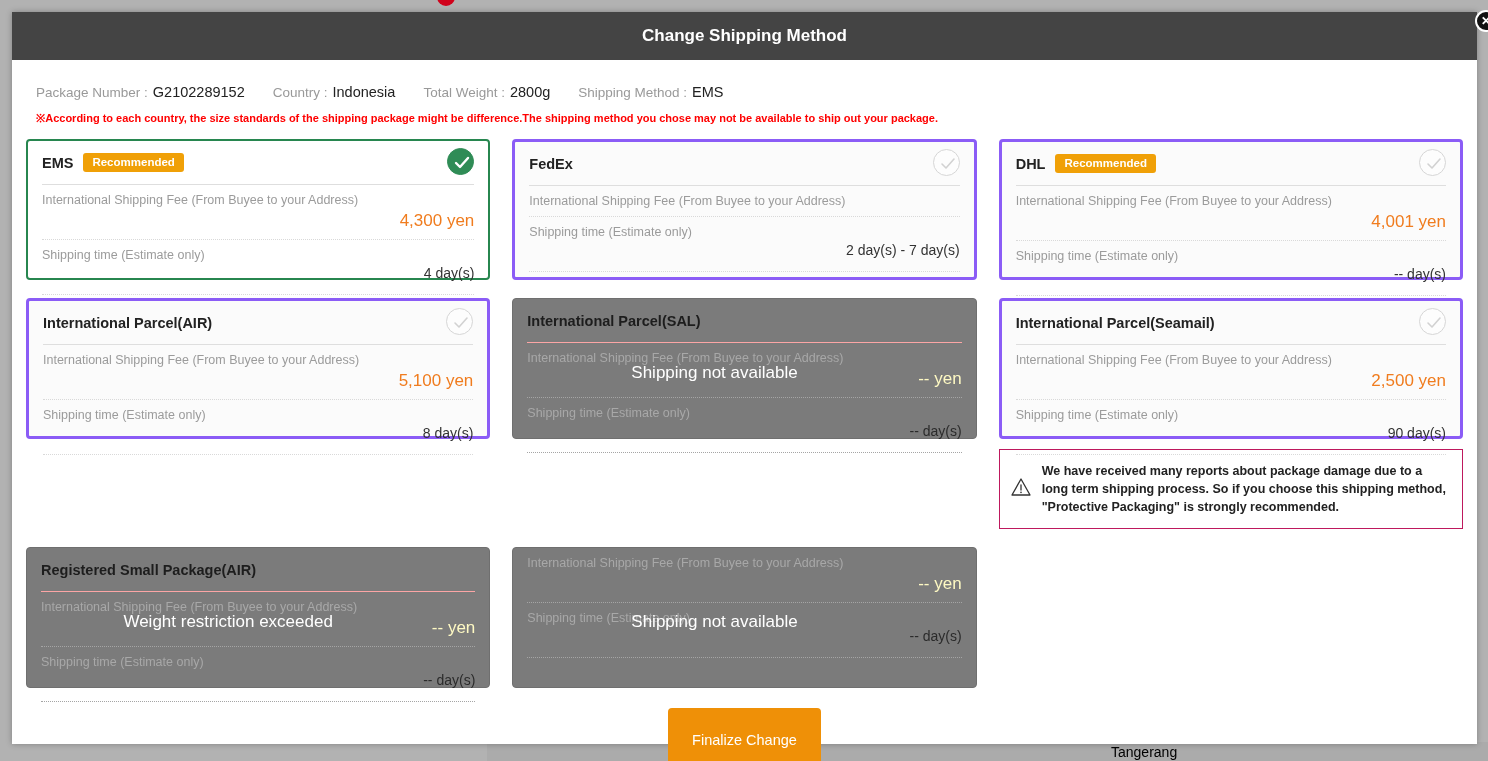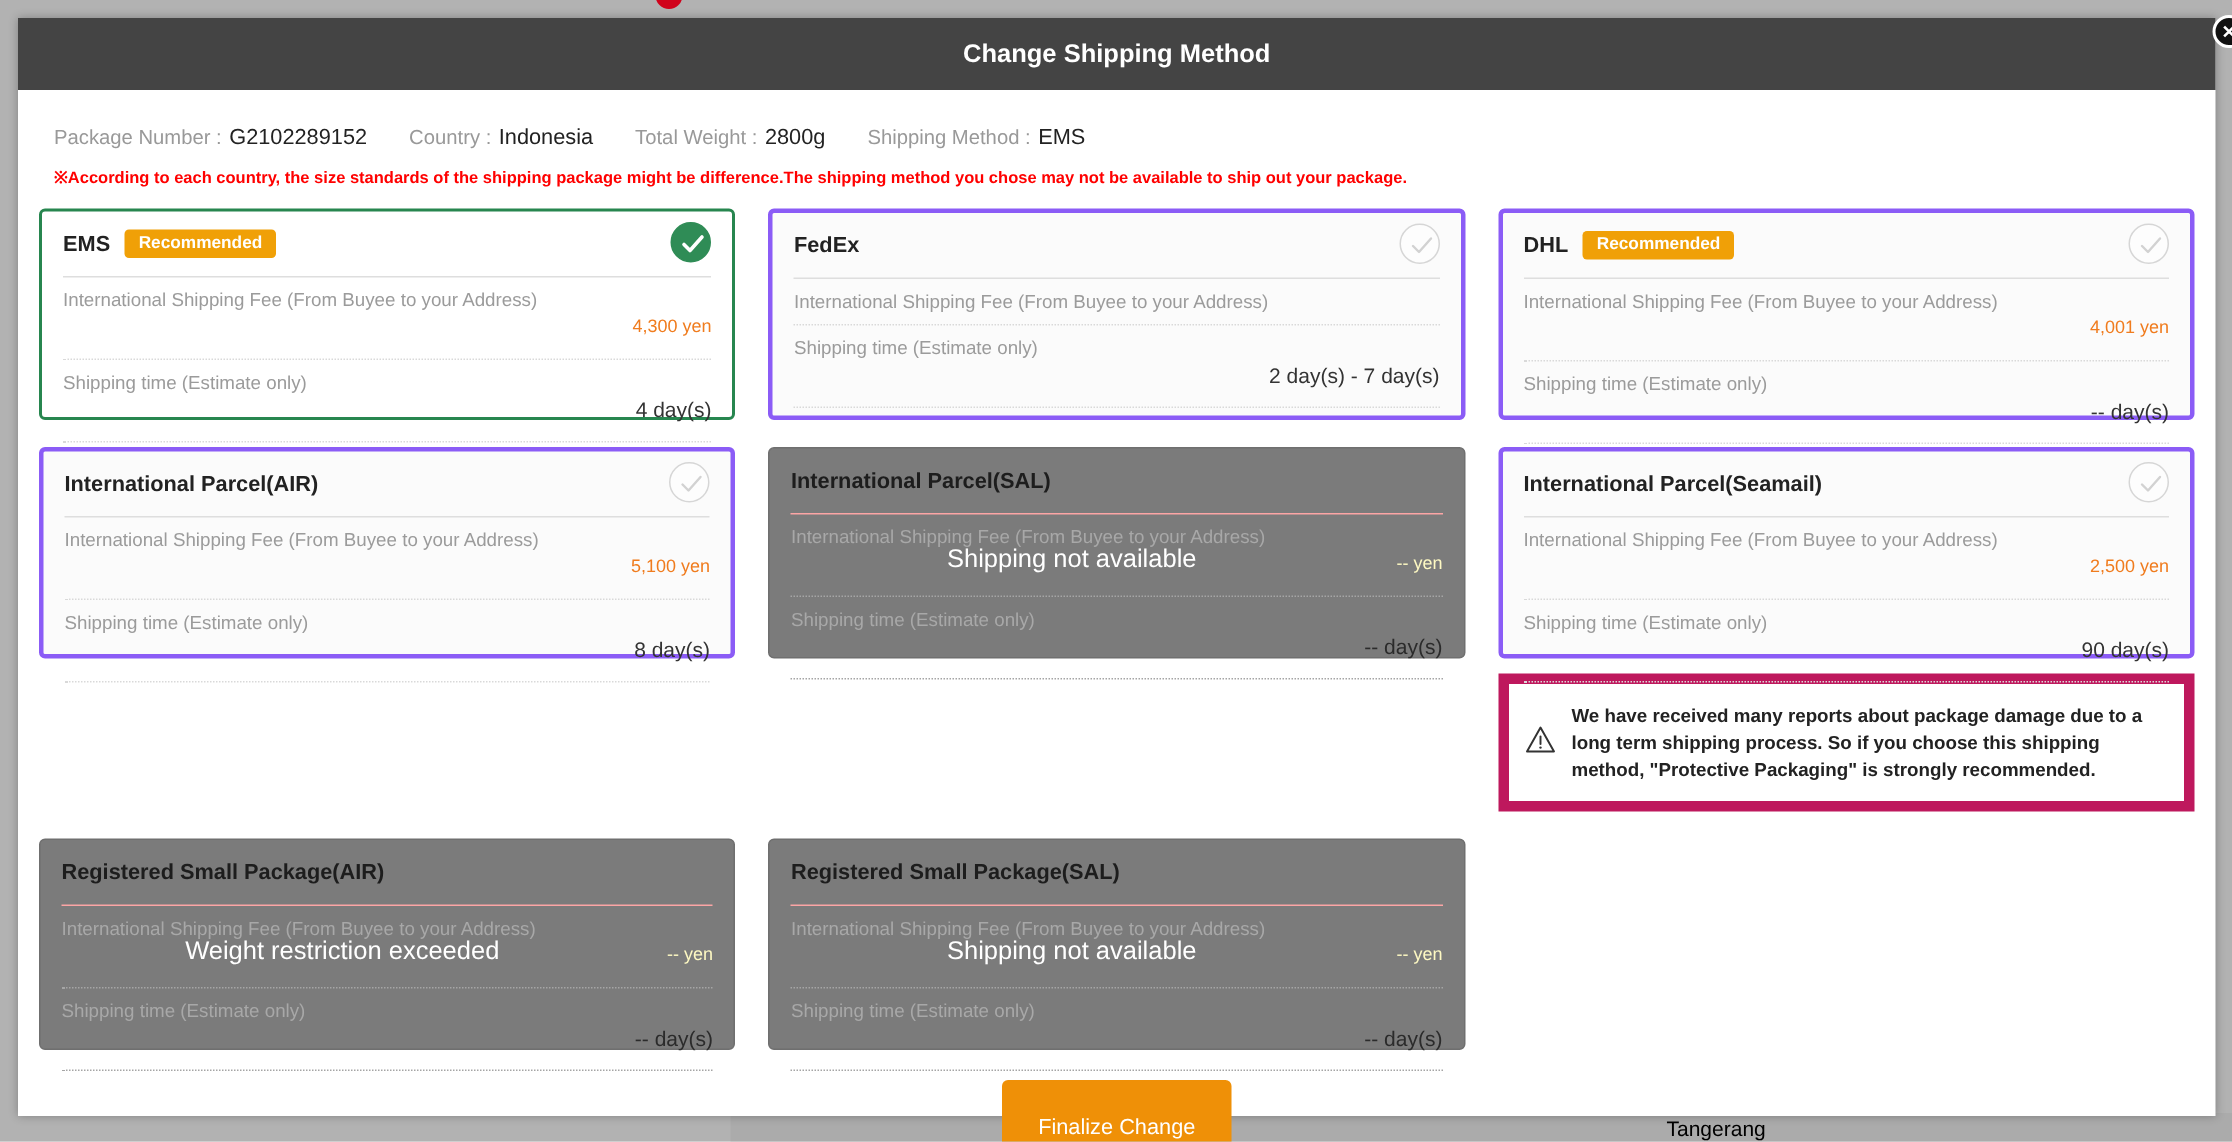--- a/index.html
+++ b/index.html
@@ -201,21 +201,21 @@
 
   .row-label {
     font-size: 12.5px;
     color: #9b9b9b;
     line-height: 1.35;
   }
   .card.disabled .row-label { color: #a8a8a8; }
 
   .row-value {
     text-align: right;
-    font-size: 12px;
+    font-size: 17px;
     color: #f07c1e;
     line-height: 1.4;
     min-height: 24px;
   }
   .row-value.muted {
     font-size: 14px;
     color: #333333;
   }
   .card.disabled .row-value { color: #fef9c3; }
   .card.disabled .row-value.muted { color: #2b2b2b; }
@@ -227,21 +227,21 @@
     top: 64px;
     text-align: center;
     color: #ffffff;
     font-size: 17px;
     pointer-events: none;
   }
 
   
   .warning-box {
     margin-top: 10px;
-    border: 7px solid #be185d;
+    border: 1px solid #be185d;
     background: #ffffff;
     padding: 12px 14px 12px 10px;
     display: flex;
     gap: 10px;
     align-items: center;
   }
   .warning-icon { flex: 0 0 auto; }
   .warning-text {
     font-size: 12.5px;
     font-weight: bold;
@@ -444,23 +444,20 @@
             </div>
             <div class="time-block">
               <div class="row-label">Shipping time (Estimate only)</div>
               <div class="row-value muted">-- day(s)</div>
             </div>
             <div class="overlay-message">Weight restriction exceeded</div>
           </div>
         </div>
         <div class="grid-cell">
           <div class="card disabled">
-            <div class="card-title-row">
-              <span class="card-title">Registered Small Package(SAL)</span>
-            </div>
             <div class="fee-block">
               <div class="row-label">International Shipping Fee (From Buyee to your Address)</div>
               <div class="row-value">-- yen</div>
             </div>
             <div class="time-block">
               <div class="row-label">Shipping time (Estimate only)</div>
               <div class="row-value muted">-- day(s)</div>
             </div>
             <div class="overlay-message">Shipping not available</div>
           </div>

